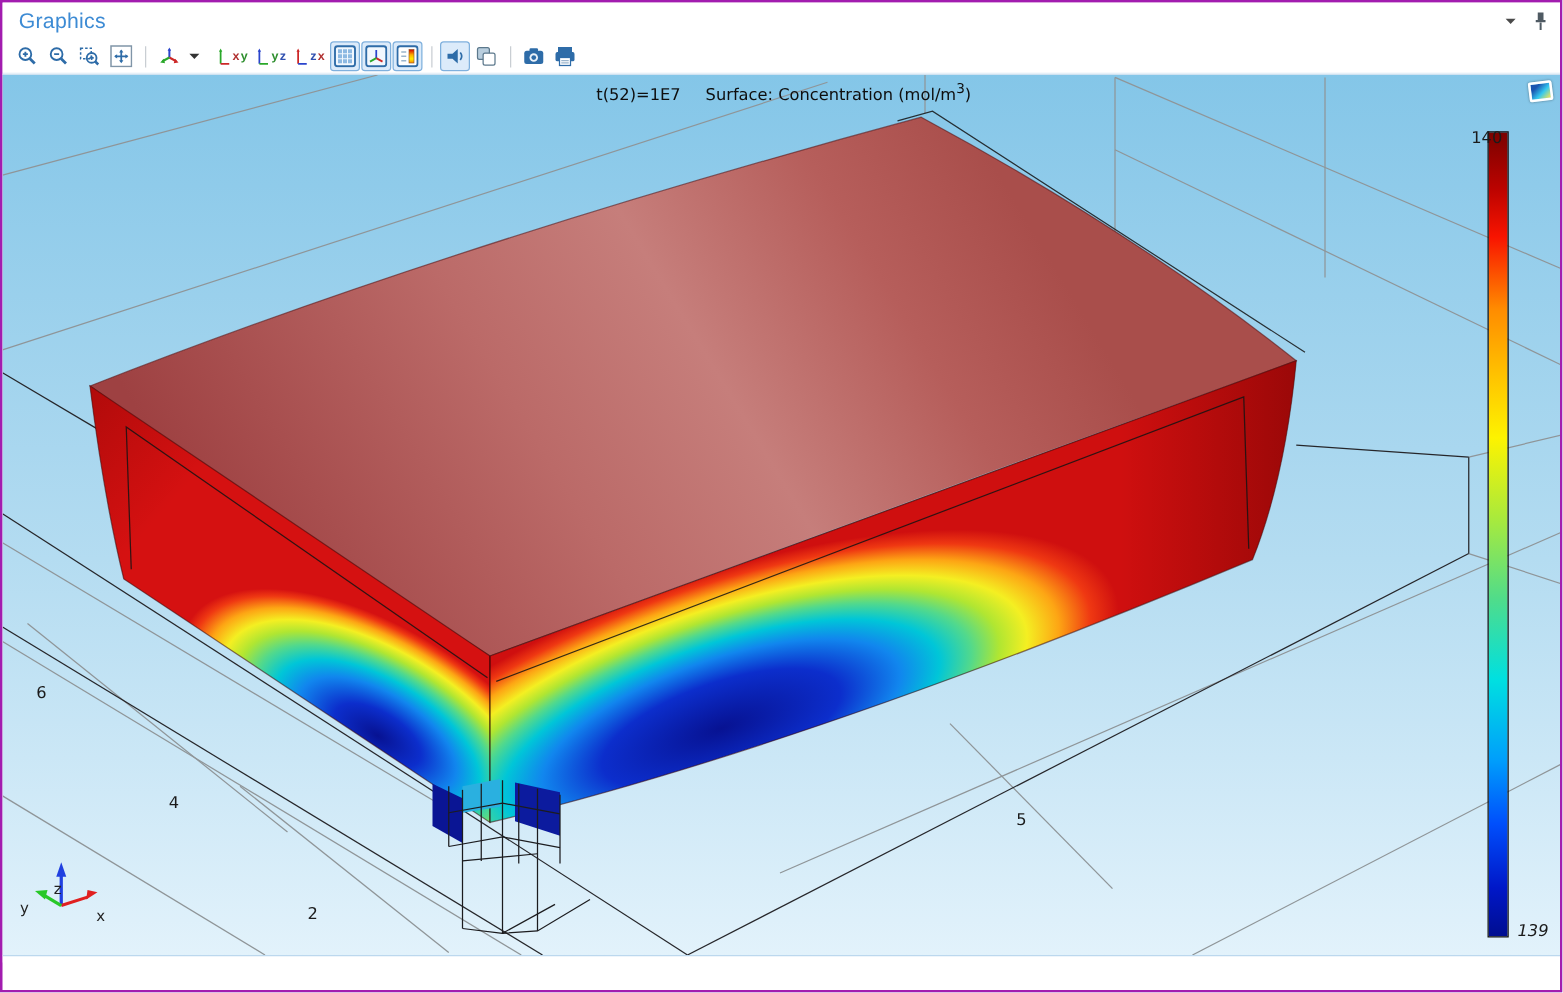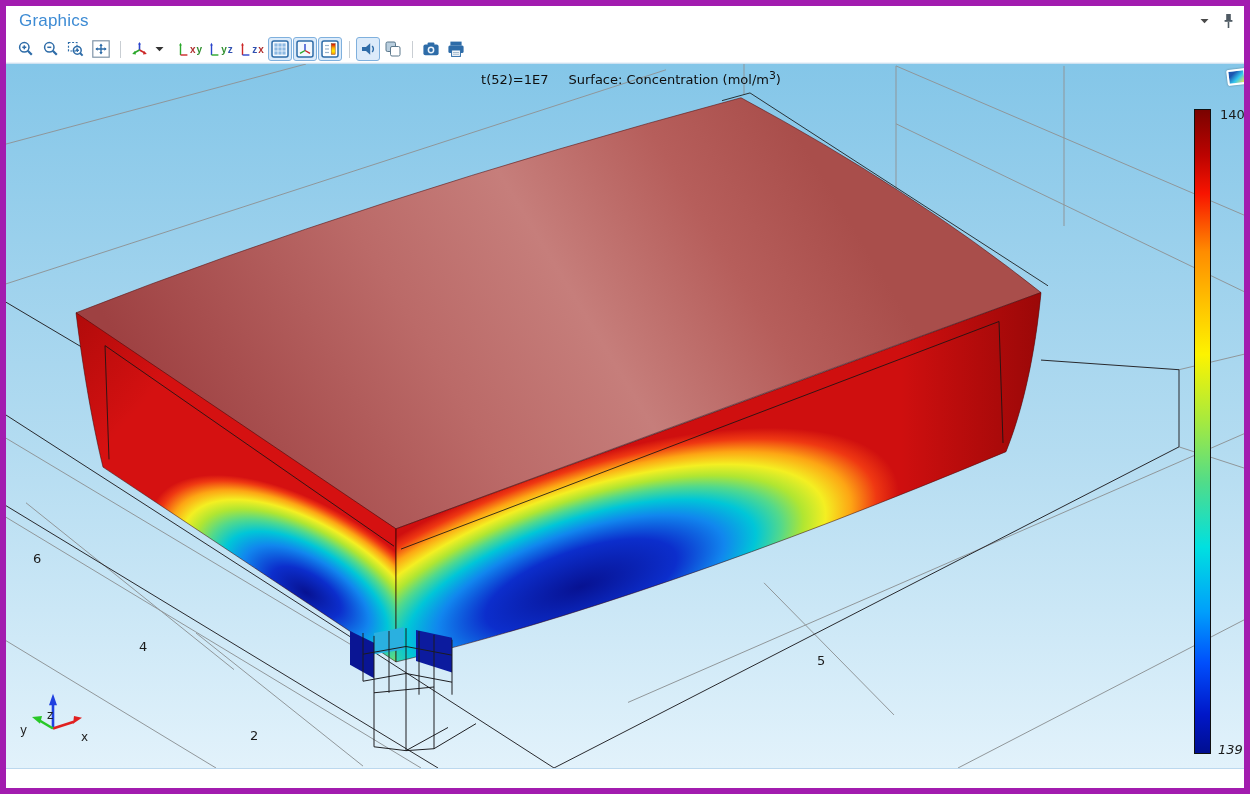--- a/index.html
+++ b/index.html
@@ -1,19 +1,19 @@
 <!DOCTYPE html>
 <html><head>
 <meta charset="utf-8">
 <style>
   html,body{margin:0;padding:0;background:#e8eef4;}
   *{box-sizing:border-box;}
   .window{
     position:relative;width:1250px;height:794px;margin:0 auto;
-    background:#ffffff;border:6px solid #a21caf;overflow:hidden;
+    background:#ffffff;border:2px solid #a21caf;overflow:hidden;
     font-family:"Liberation Sans",sans-serif;
   }
   
   .titlebar{position:relative;height:30px;display:flex;align-items:center;padding-left:13px;background:#fff;}
   .titlebar .wtitle{font-size:17px;color:#3d8bd4;letter-spacing:.2px;}
   .titlebar-right{position:absolute;right:10px;top:0;height:30px;display:flex;align-items:center;gap:14px;}
   .tbtn{display:flex;align-items:center;justify-content:center;cursor:default;background:none;border:none;padding:0;}
   
   .toolbar{height:26px;display:flex;align-items:center;padding-left:8px;background:#fff;}
   .tb{width:24px;height:24px;display:flex;align-items:center;justify-content:center;border:1px solid transparent;border-radius:3px;margin-right:1px;background:none;padding:0;}
@@ -338,21 +338,21 @@
         <line x1="47" y1="749" x2="34" y2="741" stroke="#28c828" stroke-width="2.6"></line>
         <polygon points="26,737 36,736 34,744" fill="#28c828"></polygon>
       </g>
     </svg>
 
     <div class="plot-title">
       <span>t(52)=1E7</span><span class="gap"></span><span><span>Surface: Concentration (mol/m</span><sup>3</sup><span>)</span></span>
     </div>
 
     <div class="colorbar"></div>
-    <div class="cb-label" style="left:1214px;top:43px;">140</div>
+    <div class="cb-label" style="left:1175px;top:43px;">140</div>
     <div class="cb-label" style="left:1212px;top:678px;font-style:italic;">139</div>
 
     <div class="tick" style="left:27px;top:487px;">6</div>
     <div class="tick" style="left:133px;top:575px;">4</div>
     <div class="tick" style="left:244px;top:664px;">2</div>
     <div class="tick" style="left:811px;top:589px;">5</div>
 
     <div class="triad-label" style="left:41px;top:644px;">z</div>
     <div class="triad-label" style="left:75px;top:666px;">x</div>
     <div class="triad-label" style="left:14px;top:659px;">y</div>

